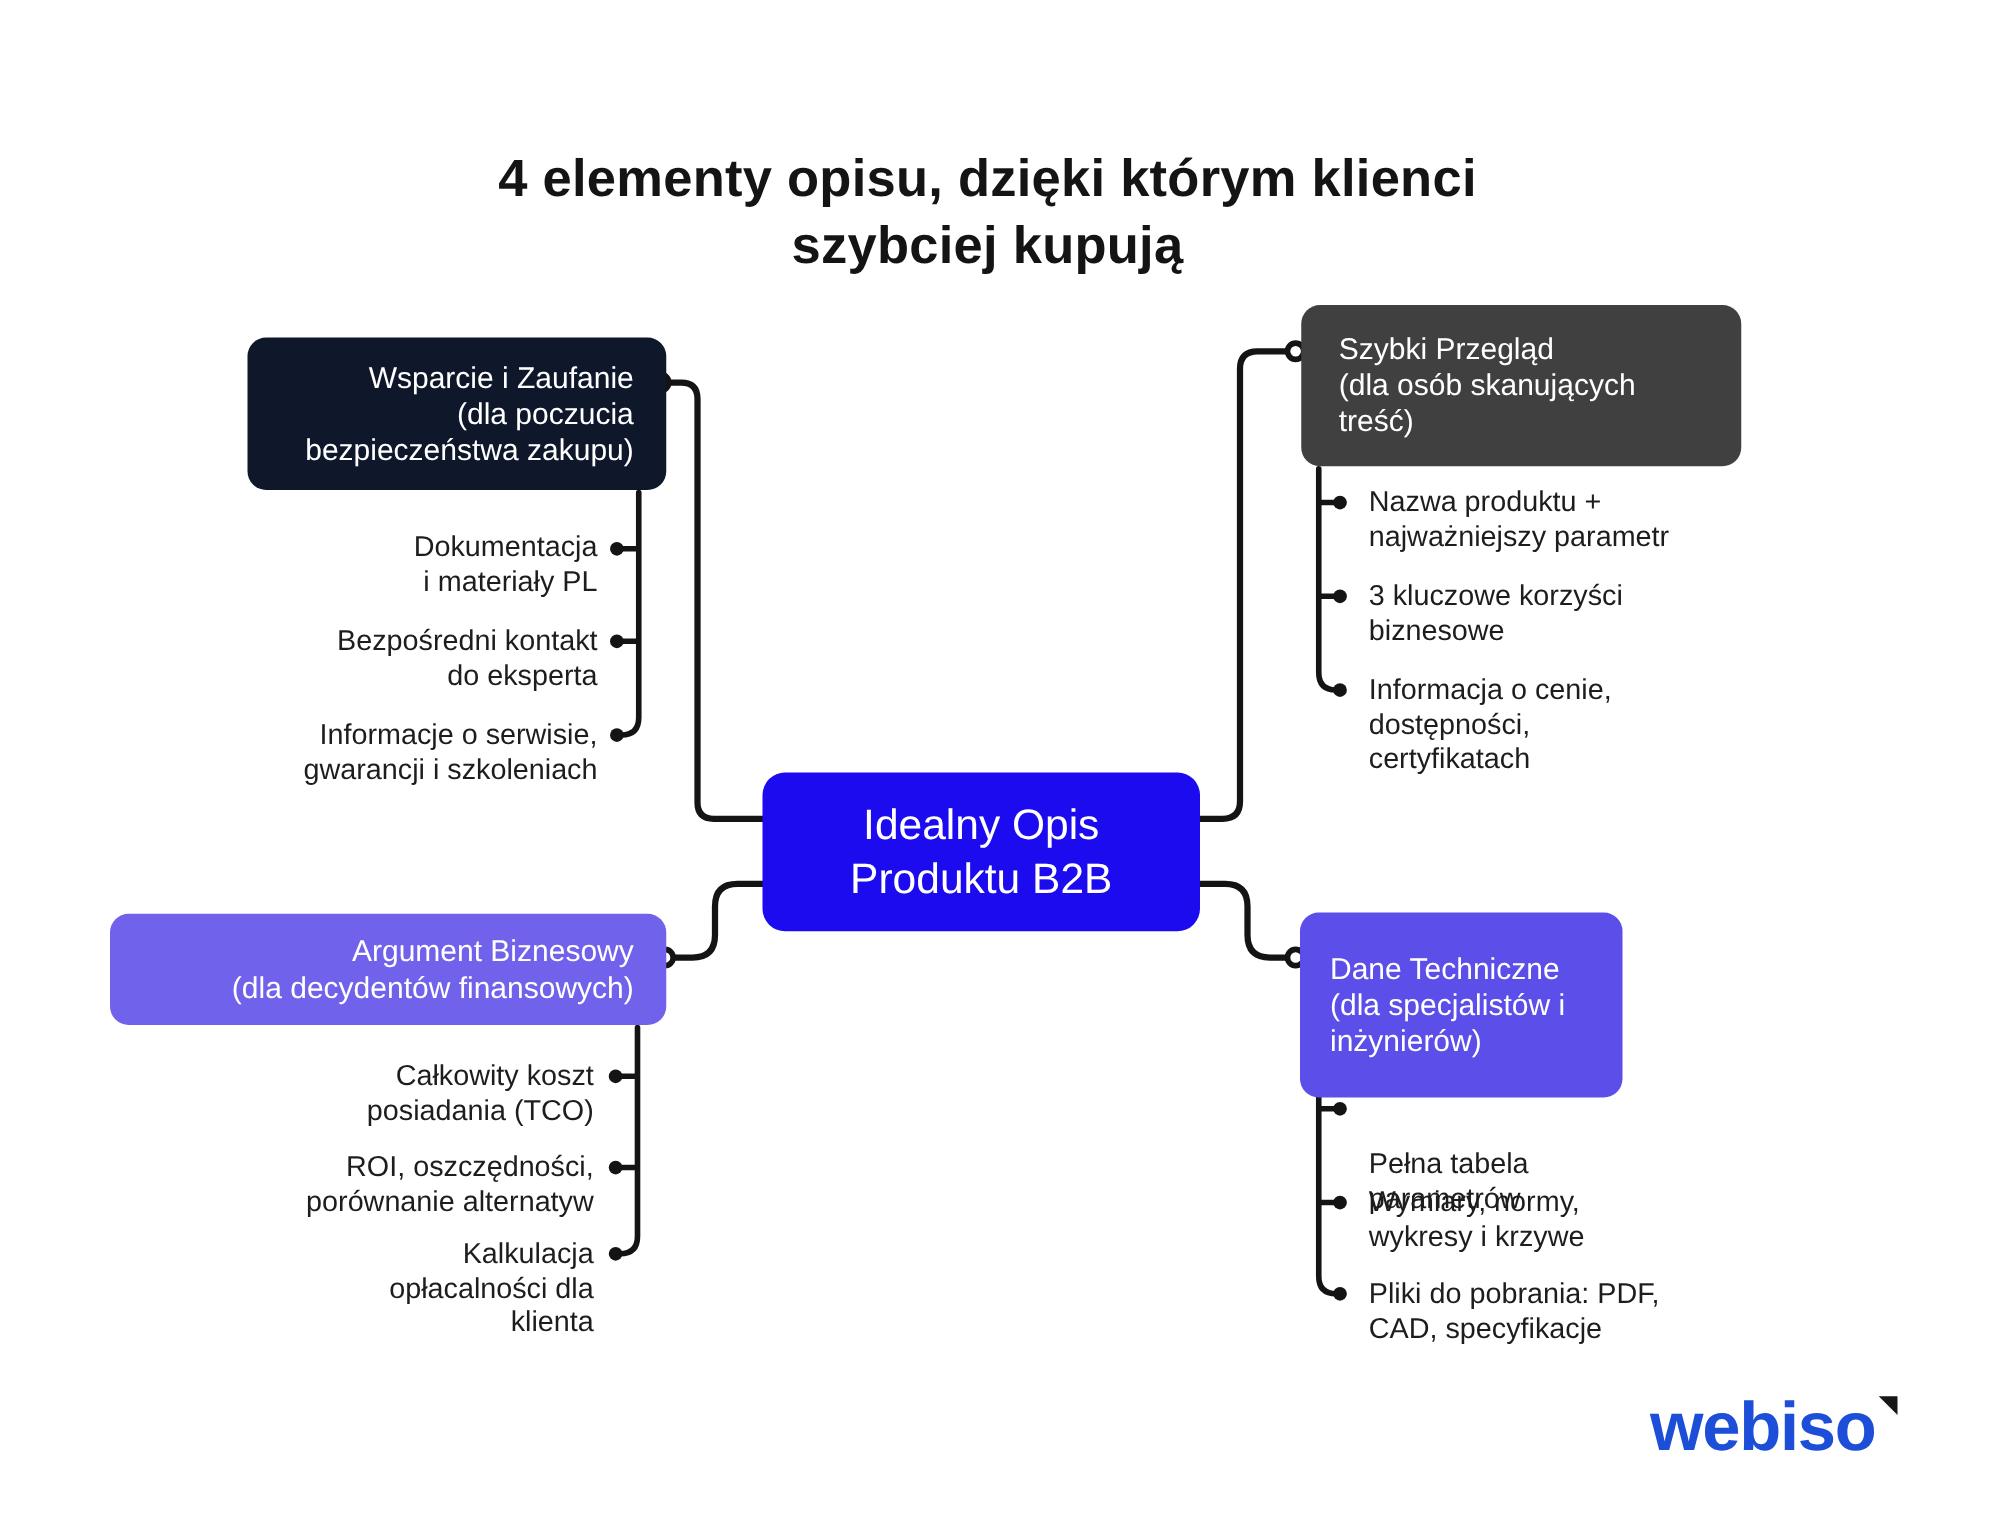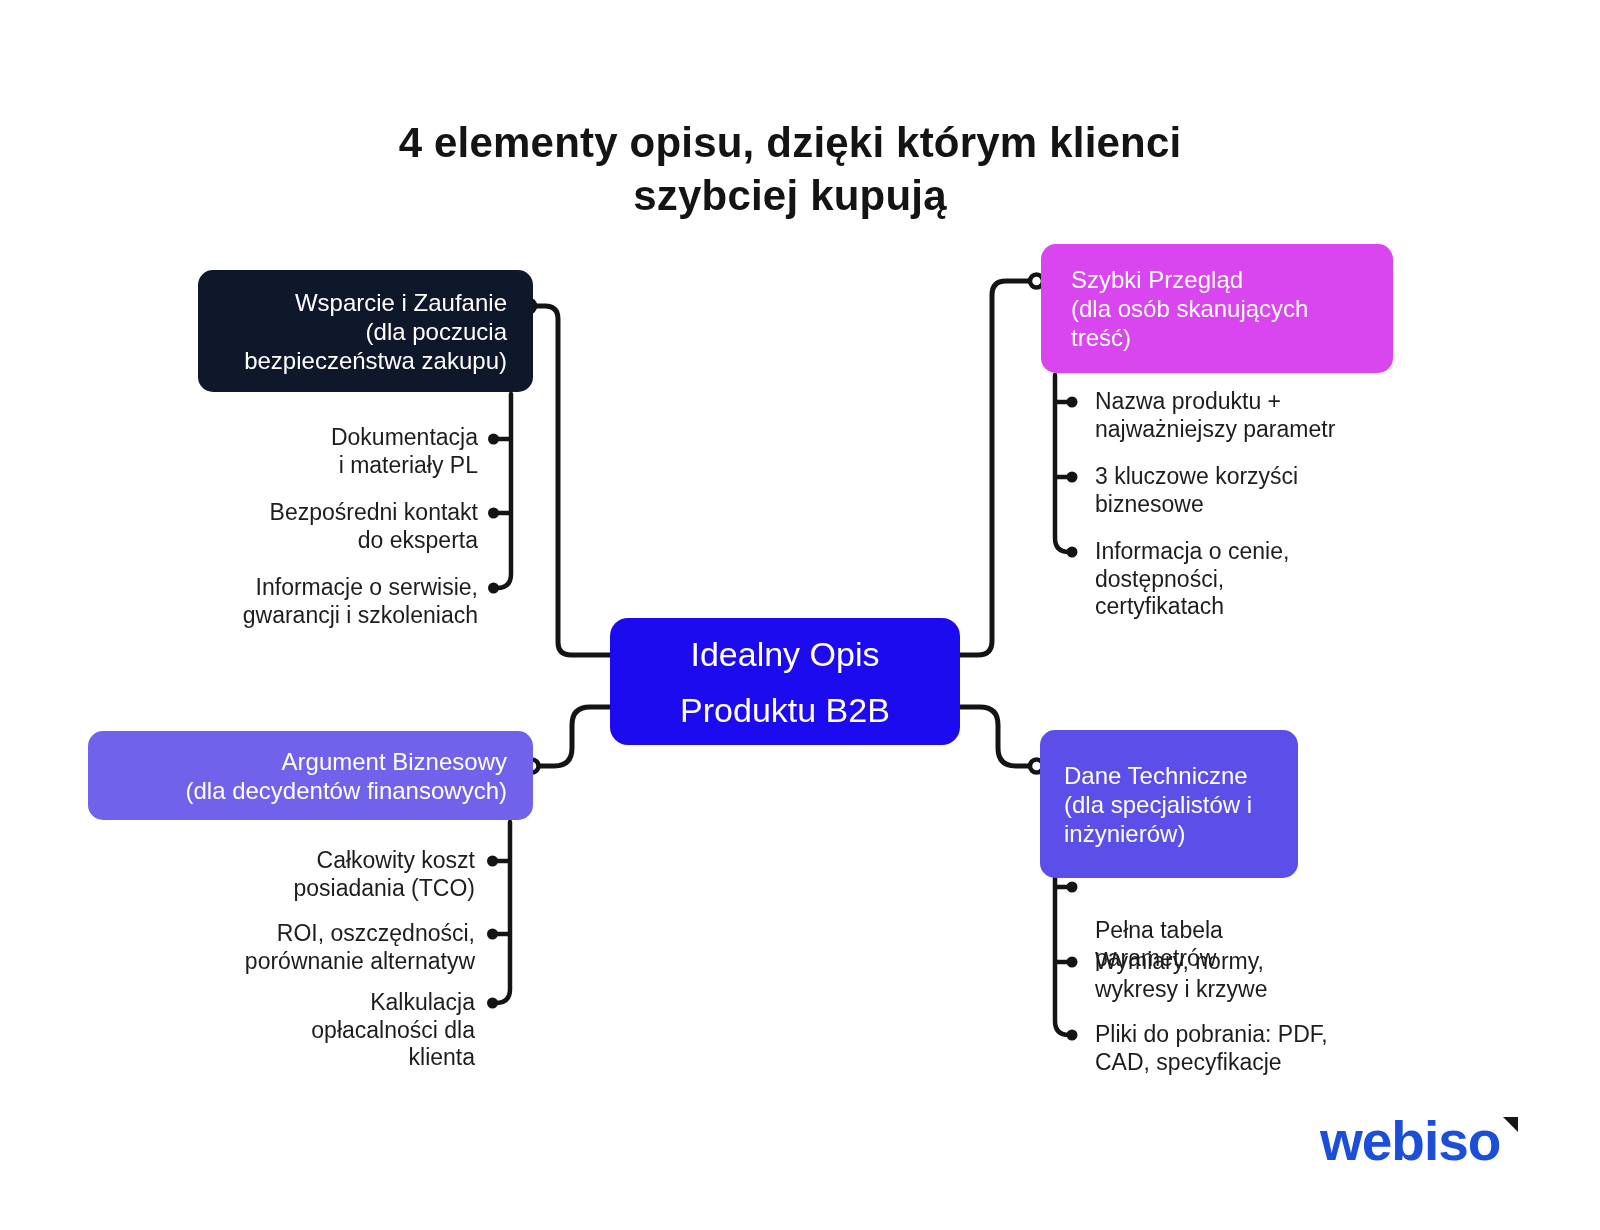--- a/index.html
+++ b/index.html
@@ -14,30 +14,30 @@
   }
   svg.connectors{position:absolute;left:0;top:0;width:1600px;height:1230px;}
   .node{
     position:absolute;border-radius:15px;color:#ffffff;
     display:flex;flex-direction:column;justify-content:center;
     box-sizing:border-box;white-space:pre-line;
   }
   .node .lbl{white-space:pre-line;}
   .node-center{
     left:610px;top:618px;width:350px;height:127px;background:#1b0bee;
-    align-items:center;text-align:center;font-size:34px;line-height:56px;font-weight:500;
+    align-items:center;text-align:center;font-size:34px;line-height:43px;font-weight:500;
     border-radius:18px;
   }
   .node-tl{
     left:198px;top:270px;width:335px;height:122px;background:#0f172a;
     align-items:flex-end;text-align:right;padding-right:26px;
     font-size:24px;line-height:29px;font-weight:500;
   }
   .node-tr{
-    left:1041px;top:244px;width:352px;height:129px;background:#d946ef;
+    left:1041px;top:244px;width:352px;height:129px;background:#404040;
     align-items:flex-start;text-align:left;padding-left:30px;
     font-size:24px;line-height:29px;font-weight:500;
   }
   .node-bl{
     left:88px;top:731px;width:445px;height:89px;background:#7062eb;
     align-items:flex-end;text-align:right;padding-right:26px;
     font-size:24px;line-height:29px;font-weight:500;
   }
   .node-br{
     left:1040px;top:730px;width:258px;height:148px;background:#5c4ee9;

